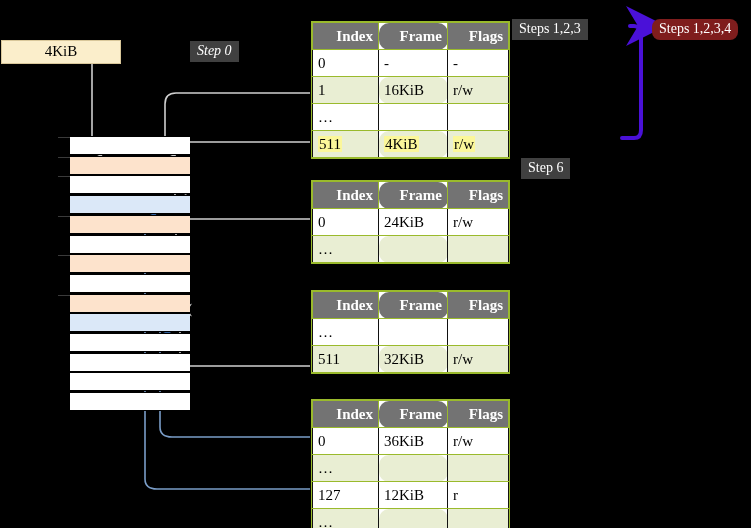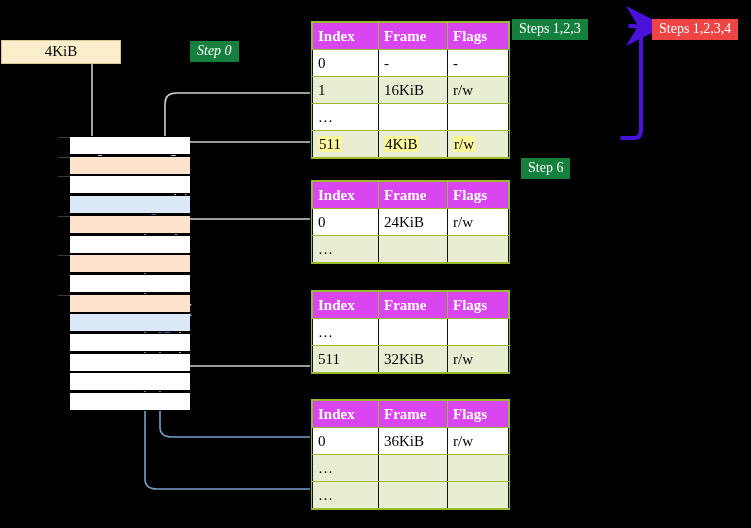--- a/index.html
+++ b/index.html
@@ -17,42 +17,43 @@
     border:1px solid #9aba2c;
     padding:2px 5px 3px 5px;
     font-size:15px;
     line-height:18px;
     height:21px;
     text-align:left;
     vertical-align:middle;
     font-family:"Liberation Serif", serif;
   }
   .pt th{
-    background:#d946ef;color:#ffffff;font-weight:bold;
+    background:#737373;color:#ffffff;font-weight:bold;
     border:1px solid #9aba2c;
+    text-align:right;
   }
   .pt td{border-left:1px solid #111;border-right:1px solid #111;}
   .pt tr.alt td{background:#e9eed3;}
   .pt tr.plain td{background:#ffffff;}
   .c-index{width:55px;}
-  .c-frame{width:58px;}
+  .c-frame{width:58px;border-radius:10px;}
   .c-flags{width:50px;}
   .hl{background:#fbf79a;padding:0 1px;}
 
   
   .badge{
     position:absolute;
     font-size:14px;line-height:16px;
     padding:2px 7px 3px 7px;
     color:#ffffff;
     font-family:"Liberation Serif", serif;
     white-space:nowrap;
   }
-  .badge.red{background:#15803d;text-align:right;}
-  .badge.blue{background:#ef4444;}
+  .badge.red{background:#404040;text-align:right;}
+  .badge.blue{background:#7f1d1d;border-radius:8px;}
 
   
   .kib{
     position:absolute;
     background:#fbeecb;
     border:1px solid #d9c79a;
     font-size:15px;
     text-align:center;
     line-height:20px;
     color:#000;
@@ -251,20 +252,25 @@
           <tr class="plain">
             <td class="c-index">0</td>
             <td class="c-frame">36KiB</td>
             <td class="c-flags">r/w</td>
           </tr>
           <tr class="alt">
             <td class="c-index">…</td>
             <td class="c-frame"></td>
             <td class="c-flags"></td>
           </tr>
+          <tr class="plain">
+            <td class="c-index">127</td>
+            <td class="c-frame">12KiB</td>
+            <td class="c-flags">r</td>
+          </tr>
           <tr class="alt">
             <td class="c-index">…</td>
             <td class="c-frame"></td>
             <td class="c-flags"></td>
           </tr>
         </tbody>
       </table>
     </div>
 
 </div>

